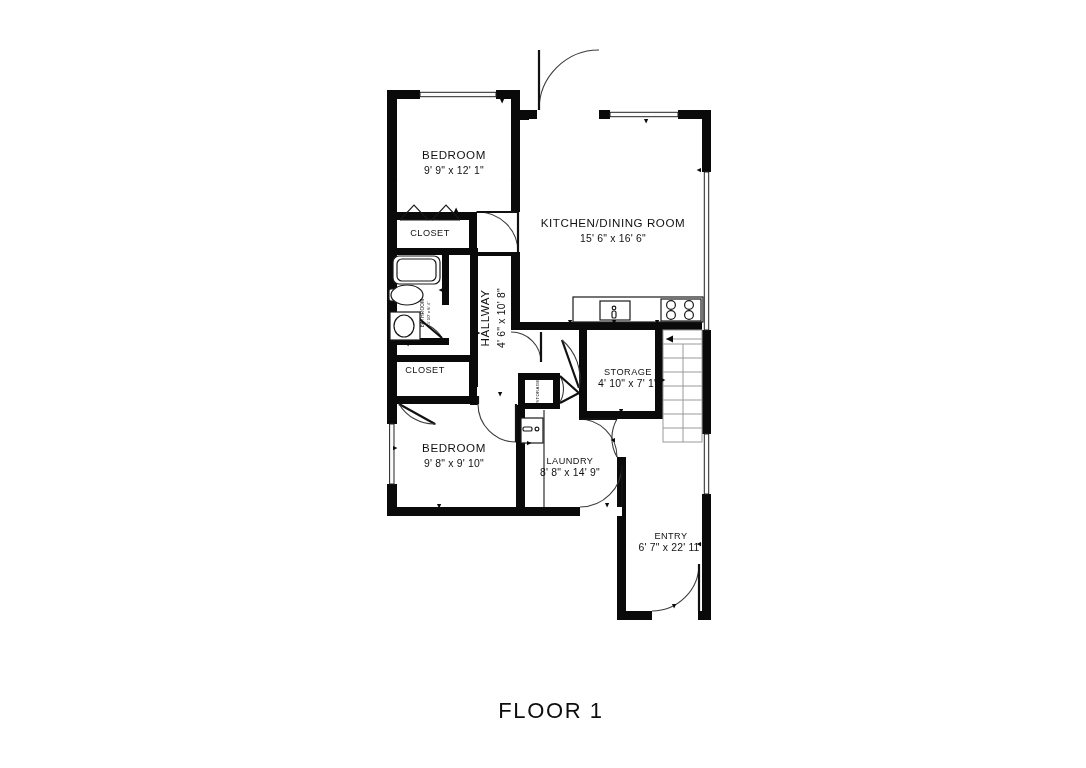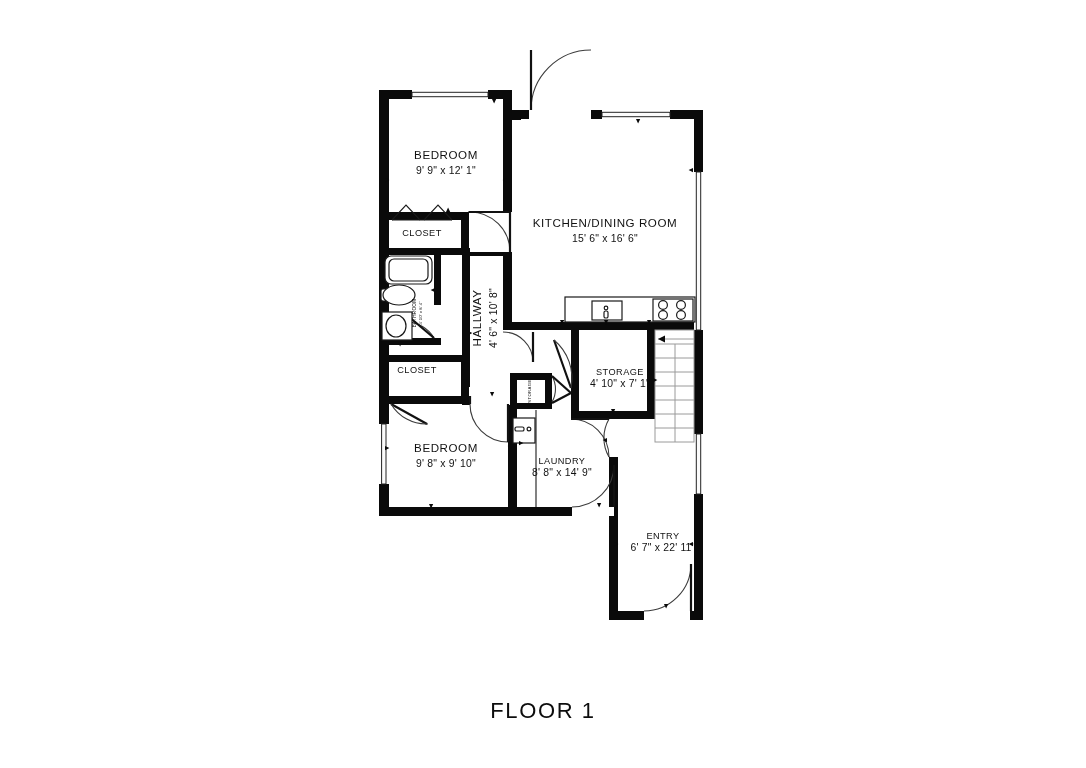--- a/index.html
+++ b/index.html
@@ -9,21 +9,21 @@
   }
   body {
     width: 1086px;
     height: 768px;
     font-family: "Liberation Sans", sans-serif;
     overflow: hidden;
     position: relative;
   }
   #plan-root {
     position: absolute;
-    left: 0;
+    left: 8px;
     top: 0;
     width: 872px;
     height: 768px;
   }
   svg.floorplan {
     display: block;
     width: 1086px;
     height: 768px;
   }
   .wall      { fill: #0a0a0a; }

